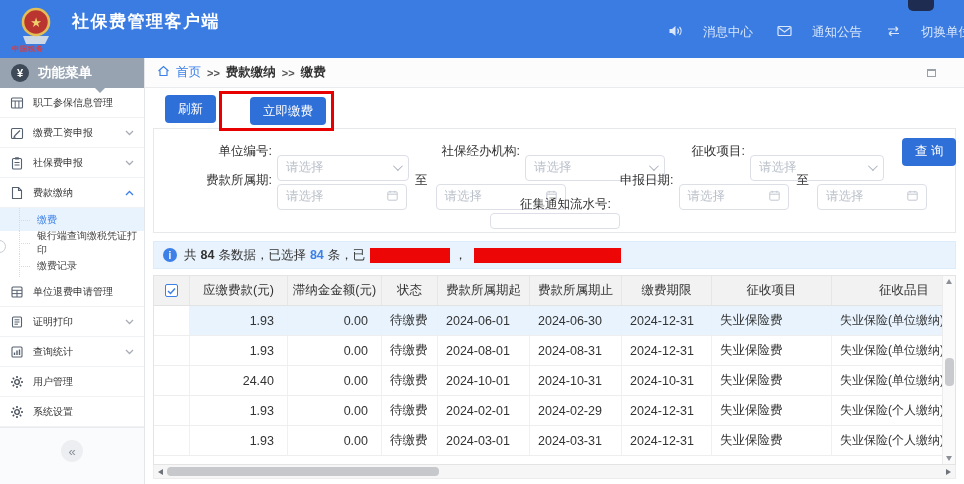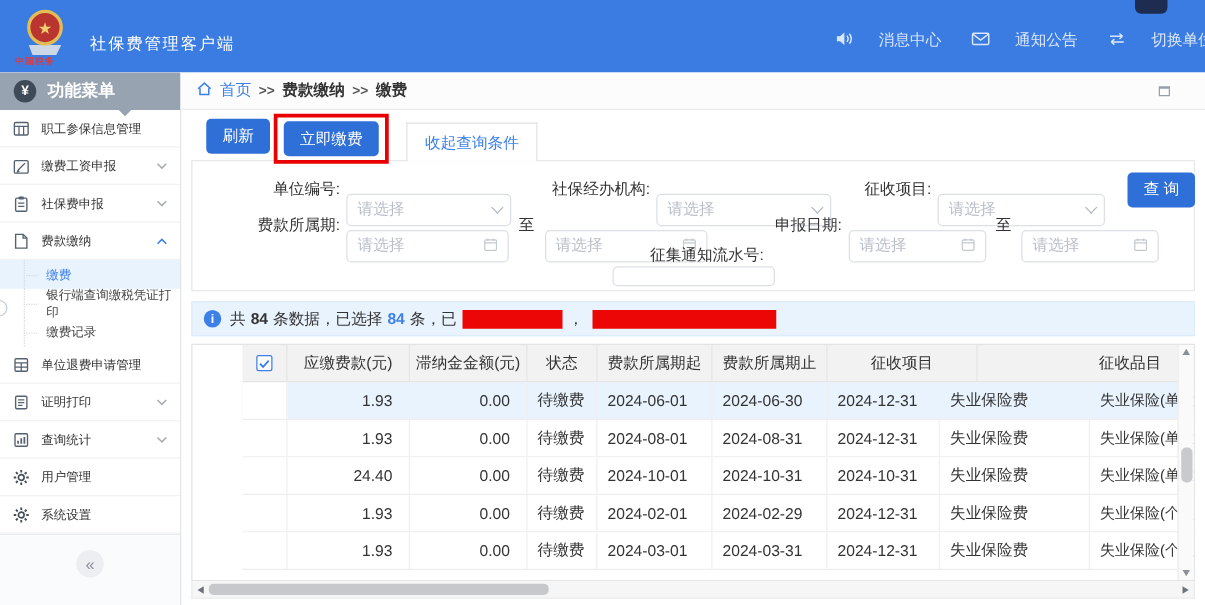--- a/index.html
+++ b/index.html
@@ -4,21 +4,21 @@
 <style>
   * { margin:0; padding:0; box-sizing:border-box; }
   body { font-family:"Liberation Sans", sans-serif; background:#888; }
   .app { width:964px; height:484px; background:#fff; position:relative; overflow:hidden; }
 
   
   .topbar { height:58px; background:#3b7ce2; position:relative; display:flex; align-items:center; padding-left:14px; }
   .brand { display:flex; align-items:flex-start; gap:14px; }
   .emblem { width:44px; height:50px; position:relative; margin-top:4px; }
   .emblem-caption { position:absolute; left:-2px; bottom:2px; font-size:7px; color:#e03a3a; font-weight:bold; letter-spacing:1px; white-space:nowrap; }
-  .app-title { color:#fff; font-size:13px; font-weight:normal; letter-spacing:1.5px; margin-top:24px; }
+  .app-title { color:#fff; font-size:17px; font-weight:bold; letter-spacing:1.5px; margin-top:8px; }
   .topnav { position:absolute; left:668px; top:24px; display:flex; gap:24px; color:#d9e6fb; font-size:12.5px; white-space:nowrap; }
   .topnav-item { display:flex; align-items:center; gap:20px; cursor:pointer; }
   .top-corner-artifact { position:absolute; right:30px; top:0; width:26px; height:11px; background:#1d2c50; border-radius:0 0 5px 5px; }
 
   
   .body { display:flex; height:426px; }
 
   
   .sidebar { width:145px; background:#fff; border-right:1px solid #e4e7ea; display:flex; flex-direction:column; position:relative; flex:none; }
   .menu-header { height:30px; background:#97a3b1; color:#fff; display:flex; align-items:center; gap:9px; padding:0 11px; font-size:13.5px; font-weight:bold; position:relative; }
@@ -41,21 +41,21 @@
   .main { flex:1; min-width:0; display:flex; flex-direction:column; background:#fff; }
   .breadcrumb-bar { height:30px; background:#fcfcfd; border-bottom:1px solid #eaebed; display:flex; align-items:center; gap:6px; padding:4px 12px; font-size:12.5px; color:#444; position:relative; flex:none; }
   .bc-home { color:#3c80e8; cursor:pointer; }
   .bc-sep { color:#555; font-weight:bold; font-size:11px; }
   .bc-item { font-weight:bold; color:#333; }
   .win-icon { position:absolute; right:28px; top:11px; width:9px; height:8px; border:1px solid #9aa0a8; border-top-width:2px; }
 
   .content { flex:1; padding:0 8px; display:flex; flex-direction:column; }
 
   .actions-row { height:40px; display:flex; align-items:flex-end; position:relative; z-index:2; }
-  .btn { background:#2f6fd8; color:#fff; border:none; border-radius:4px; font-size:12.5px; height:28px; padding:0 13px; cursor:pointer; font-family:inherit; white-space:nowrap; }
+  .btn { background:#2f6fd8; color:#fff; border:none; border-radius:4px; font-size:12.5px; height:28px; padding:0 13px; cursor:pointer; font-family:inherit; white-space:nowrap;margin-left:23px; }
   .btn-refresh { margin-left:12px; margin-bottom:5px; }
   .red-annot { border:3px solid #e80000; padding:3px 5px; margin-left:3px; margin-bottom:-3px; background:transparent; }
   .tab-toggle { margin-left:14px; height:31px; padding:0 14px; background:#fff; border:1px solid #e2e3e5; border-bottom:none; color:#3c80e8; font-size:12.5px; display:flex; align-items:center; cursor:pointer; position:relative; top:1px; }
 
   .form-panel { border:1px solid #e7e8ea; background:#fff; padding:9px 0 9px 0; flex:none; }
   .form-row { display:flex; align-items:center; height:27px; margin-bottom:2px; font-size:12.5px; color:#333; }
   .flabel { width:118px; text-align:right; margin-right:5px; white-space:nowrap; flex:none; }
   .sel, .datebox, .textbox { height:26px; border:1px solid #dcdfe5; border-radius:4px; background:#fff; display:flex; align-items:center; justify-content:space-between; padding:0 8px; color:#b9bfc9; cursor:pointer; flex:none;margin-top:32px; }
   .sel-arrow { width:7px; height:7px; border-right:1.4px solid #aeb5bf; border-bottom:1.4px solid #aeb5bf; transform:rotate(45deg) translateY(-2px); flex:none; }
   .w132{width:132px} .w140{width:140px} .w134{width:134px} .w130{width:130px} .w110{width:110px}
@@ -65,21 +65,21 @@
   .textbox-input { width:130px; height:26px; border:1px solid #dcdfe5; border-radius:4px; padding:0 8px; font-size:12.5px; color:#333; outline:none; }
 
   .info-bar { margin-top:8px; height:28px; background:#e9f3fd; border:1px solid #ddecfb; display:flex; align-items:center; padding:0 9px; font-size:12.5px; color:#333; gap:4px; flex:none; }
   .info-icon { width:14px; height:14px; border-radius:50%; background:#3c80e8; color:#fff; font-size:10px; font-weight:bold; display:flex; align-items:center; justify-content:center; margin-right:3px; flex:none; }
   .num-dark { font-weight:bold; }
   .num-blue { color:#3c80e8; font-weight:bold; }
   .redact { height:15px; background:#ec0606; display:inline-block; flex:none; }
   .redact1 { width:80px; margin-left:1px; }
   .redact2 { width:147px; margin-left:3px; }
 
-  .table-wrap { margin-top:6px; border:1px solid #e4e4e4; position:relative; flex:none;padding-left:40px; }
+  .table-wrap { margin-top:6px; border:1px solid #e4e4e4; position:relative; flex:none; }
   .t-header { display:flex; height:30px; background:#f2f2f2; border-bottom:1px solid #e2e2e2; font-size:12.5px; color:#333; }
   .th { display:flex; align-items:center; justify-content:center; border-right:1px solid #e6e6e6; white-space:nowrap; overflow:hidden; }
   .t-row { display:flex; height:30px; background:#fff; border-bottom:1px solid #eeeeef; font-size:12.5px; color:#333; }
   .t-row.selected { background:#e8f3fd; }
   .t-row.selected .c-check { background:#fff; }
   .td { display:flex; align-items:center; border-right:1px solid #f0f0f1; white-space:nowrap; overflow:hidden; }
   .c-check { width:36px; justify-content:center; flex:none; }
   .c-amt { width:98px; flex:none; } .c-late { width:94px; flex:none;text-align:right; }
   .c-status { width:56px; flex:none; } .c-start { width:92px; flex:none; }
   .c-end { width:92px; flex:none; } .c-dl { width:90px; flex:none; }
@@ -318,21 +318,20 @@
         <span class="win-icon"></span>
       </div>
 
       <div class="content">
 
         <div class="actions-row">
           <button class="btn btn-refresh">刷新</button>
           <span class="red-annot">
             <button class="btn">立即缴费</button>
           </span>
-          <div class="tab-toggle">收起查询条件</div>
         </div>
 
         <div class="form-panel">
           <div class="form-row">
             <span class="flabel">单位编号:</span>
             <div class="sel w132">
               <span>请选择</span>
               <span class="sel-arrow"></span>
             </div>
             <span class="inline-label" style="width:97px; text-align:right; margin:0 5px 0 14px;">社保经办机构:</span>
@@ -409,20 +408,21 @@
                 <svg width="9" height="8">
                     <polyline points="1,4 3.5,6.5 8,1.5" stroke="#3c80e8" stroke-width="1.5" fill="none"></polyline>
                   </svg>
               </span>
             </div>
             <div class="th c-amt">应缴费款(元)</div>
             <div class="th c-late">滞纳金金额(元)</div>
             <div class="th c-status">状态</div>
             <div class="th c-start">费款所属期起</div>
             <div class="th c-end">费款所属期止</div>
+            <div class="th c-dl">缴费期限</div>
             <div class="th c-item">征收项目</div>
             <div class="th c-sub">征收品目</div>
           </div>
 
           <div id="table-rows">
               <div class="t-row selected">
     <div class="td c-check"></div>
     <div class="td c-amt num">1.93</div>
     <div class="td c-late num">0.00</div>
     <div class="td c-status">待缴费</div>

